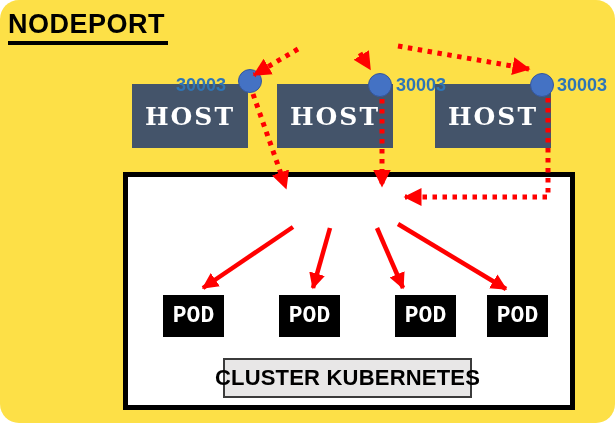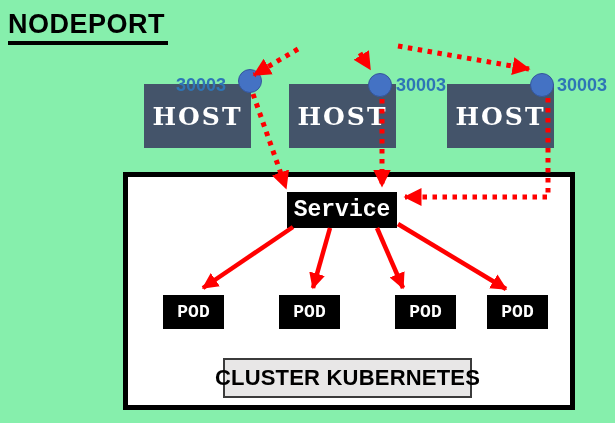--- a/index.html
+++ b/index.html
@@ -1,22 +1,23 @@
 <!DOCTYPE html>
 <html><head>
 <meta charset="utf-8">
 <style>
   html, body { margin: 0; padding: 0; background: #ffffff; }
   .stage {
     position: relative;
     width: 615px;
     height: 423px;
-    background: #86efac;
+    background: #fde047;
     overflow: hidden;
     font-family: "Liberation Sans", sans-serif;
+    border-radius: 19px;
   }
 
   
   .title {
     position: absolute;
     left: 8px; top: 9px;
     font-size: 27px;
     font-weight: bold;
     color: #000;
     letter-spacing: 0.5px;
@@ -35,30 +36,29 @@
     display: flex; align-items: center; justify-content: center;
     font-family: "Liberation Mono", monospace;
     font-weight: bold;
     font-size: 21px;
     color: #ff0000;
   }
 
   
   .host {
     position: absolute;
-    width: 107px; height: 64px;
+    width: 116px; height: 64px;
     top: 84px;
     background: #44546A;
     color: #ffffff;
     display: flex; align-items: center; justify-content: center;
     font-family: "DejaVu Serif", serif;
     font-weight: bold;
     font-size: 25px;
     letter-spacing: 2px;
-    margin-left: 12px;
   }
   .host-1 { left: 132px; }
   .host-2 { left: 277px; }
   .host-3 { left: 435px; }
 
   
   .port-dot {
     position: absolute;
     width: 24px; height: 24px;
     border-radius: 50%;
@@ -101,27 +101,27 @@
     color: #ffffff;
     display: flex; align-items: center; justify-content: center;
     font-family: "Liberation Mono", monospace;
     font-size: 23px;
     font-weight: bold;
   }
 
   
   .pod {
     position: absolute;
-    width: 61px; height: 34px;
+    width: 61px; height: 42px;
     top: 295px;
     background: #000000;
     color: #ffffff;
     display: flex; align-items: center; justify-content: center;
     font-family: "Liberation Mono", monospace;
-    font-size: 18px;
+    font-size: 23px;
     font-weight: bold;
   }
   .pod-1 { left: 163px; }
   .pod-2 { left: 279px; }
   .pod-3 { left: 395px; }
   .pod-4 { left: 487px; }
 
   
   .cluster-label {
     position: absolute;
@@ -167,23 +167,20 @@
   <div class="port-dot dot-1"></div>
   <div class="port-dot dot-2"></div>
   <div class="port-dot dot-3"></div>
 
   <div class="port-label port-1">30003</div>
   <div class="port-label port-2">30003</div>
   <div class="port-label port-3">30003</div>
 
   <div class="cluster"></div>
 
-  <div class="service-box">
-    <span>Service</span>
-  </div>
 
   <div class="pod pod-1">
     <span>POD</span>
   </div>
   <div class="pod pod-2">
     <span>POD</span>
   </div>
   <div class="pod pod-3">
     <span>POD</span>
   </div>

